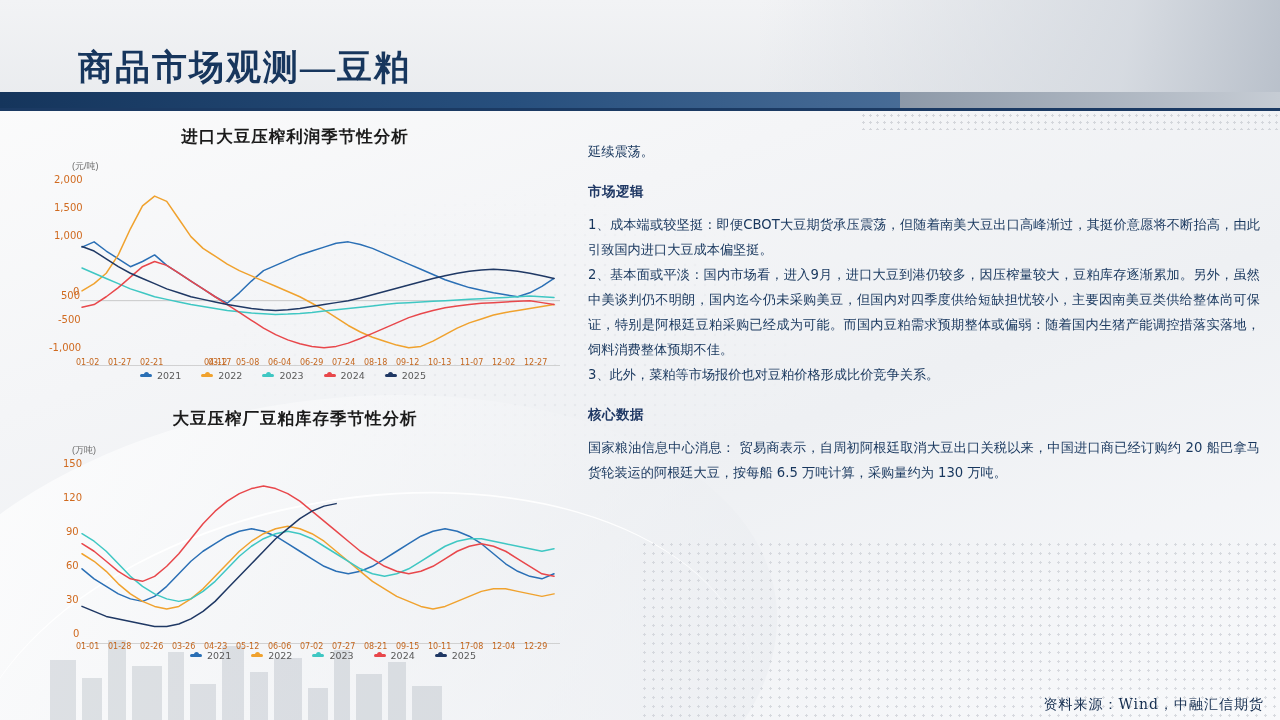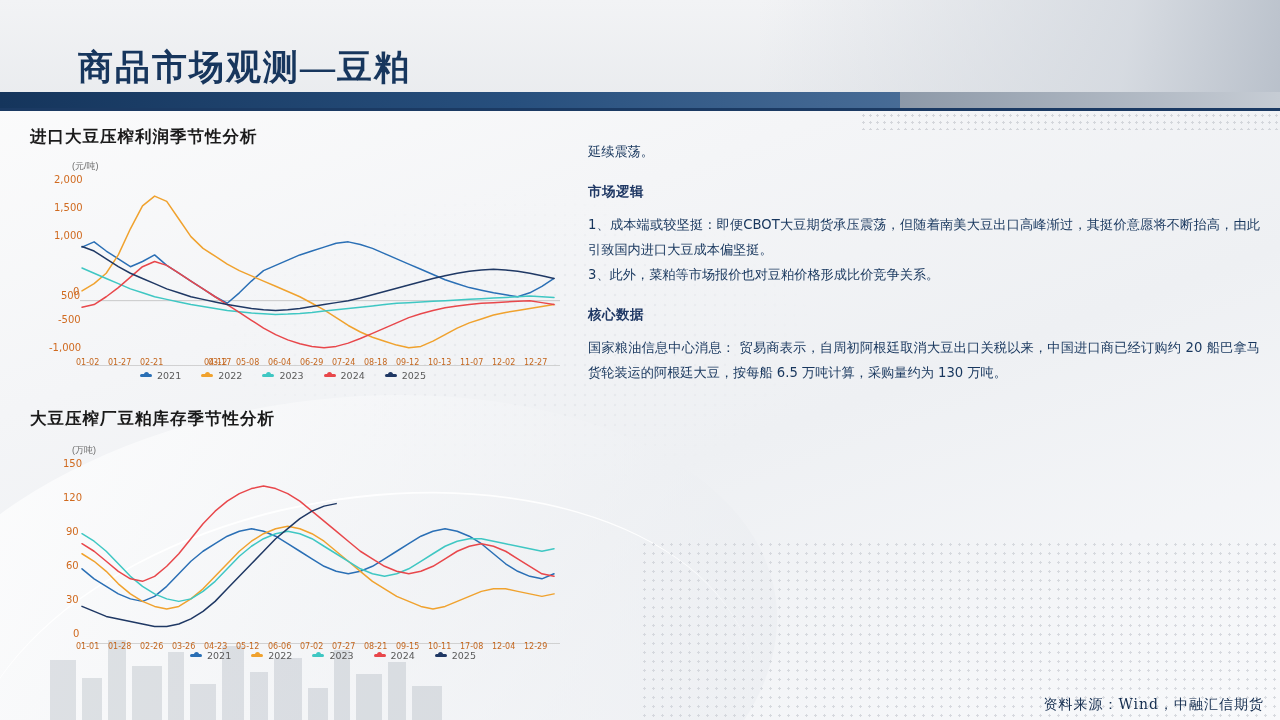--- a/index.html
+++ b/index.html
@@ -66,21 +66,21 @@
     background:linear-gradient(100deg,rgba(255,255,255,0) 0%,rgba(210,215,222,.85) 70%,rgba(180,188,199,.9) 100%);
   }
   .page-title{
     position:absolute;left:78px;top:44px;
     font-family:Liberation Serif, serif;
     font-weight:bold;font-size:35px;color:#17365d;letter-spacing:2px;
   }
   
   .chart-title{
     font-family:Liberation Serif, serif;
-    font-weight:bold;font-size:16.5px;color:#1a1a1a;text-align:left;
+    font-weight:bold;font-size:16.5px;color:#1a1a1a;text-align:center;
     letter-spacing:1px;
   }
   .chart-block{position:absolute;}
   .chart-area{position:relative;}
   .chart-unit{
     position:absolute;font-size:9px;color:#6a6a6a;
   }
   .axis-label{
     position:absolute;font-size:10px;color:#d06a1f;font-family:"DejaVu Sans",sans-serif;
   }
@@ -279,20 +279,21 @@
   </div>
 </div>
 
 <div class="right-col">
   <div class="gap-s"></div>
   <div class="para">延续震荡。</div>
   <div class="gap-m"></div>
   <div class="sec-head">市场逻辑</div>
   <div class="gap-s"></div>
   <div class="para">1、成本端或较坚挺：即便CBOT大豆期货承压震荡，但随着南美大豆出口高峰渐过，其挺价意愿将不断抬高，由此引致国内进口大豆成本偏坚挺。</div>
+  <div class="para">2、基本面或平淡：国内市场看，进入9月，进口大豆到港仍较多，因压榨量较大，豆粕库存逐渐累加。另外，虽然中美谈判仍不明朗，国内迄今仍未采购美豆，但国内对四季度供给短缺担忧较小，主要因南美豆类供给整体尚可保证，特别是阿根廷豆粕采购已经成为可能。而国内豆粕需求预期整体或偏弱：随着国内生猪产能调控措落实落地，饲料消费整体预期不佳。</div>
   <div class="para">3、此外，菜粕等市场报价也对豆粕价格形成比价竞争关系。</div>
   <div class="gap-m"></div>
   <div class="sec-head">核心数据</div>
   <div class="gap-s"></div>
   <div class="para">国家粮油信息中心消息： 贸易商表示，自周初阿根廷取消大豆出口关税以来，中国进口商已经订购约 20 船巴拿马货轮装运的阿根廷大豆，按每船 6.5 万吨计算，采购量约为 130 万吨。</div>
 </div>
 
 <div class="source">资料来源：Wind，中融汇信期货</div>
 
 </body></html>

